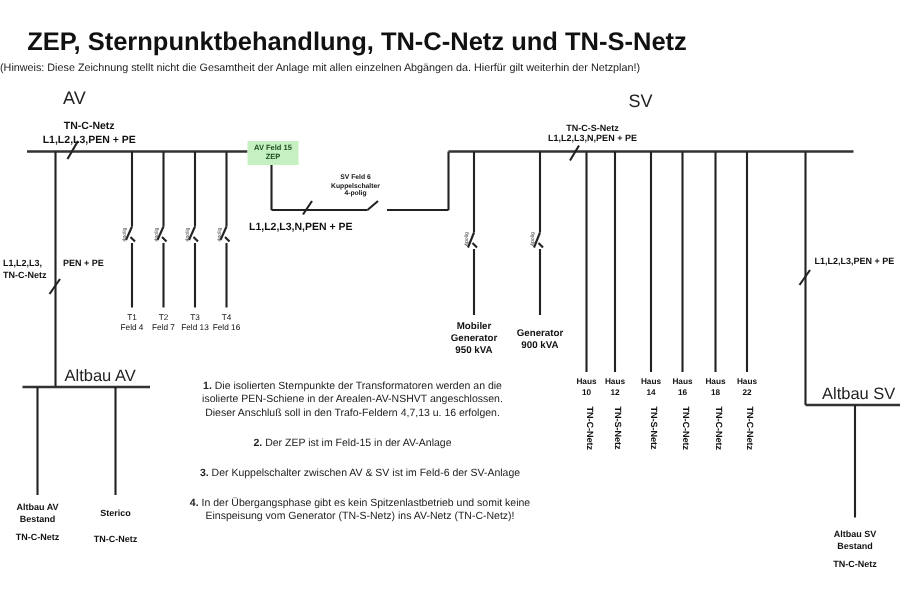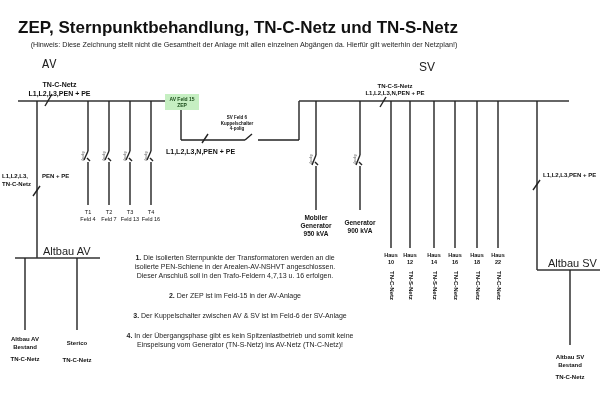--- a/index.html
+++ b/index.html
@@ -2,21 +2,21 @@
 <html><head>
 <meta charset="utf-8">
 <style>
   html, body { margin: 0; padding: 0; background: #ffffff; }
   body { width: 600px; height: 400px; overflow: hidden; position: relative; font-family: "Liberation Sans", sans-serif; color: #111; }
   svg { position: absolute; left: 0; top: 0; }
   .ln { stroke: #222; stroke-width: 1.4; fill: none; }
   .bus { stroke: #333; stroke-width: 1.6; fill: none; }
   .t { position: absolute; white-space: nowrap; }
   .title { left: 0; width: 476px; top: 18px; text-align: center; font-size: 17px; font-weight: bold; }
-  .subtitle { left: 0; width: 488px; top: 40px; text-align: center; font-size: 7.2px; color: #222; }
+  .subtitle { left: 0; width: 488px; top: 40px; font-size: 7.2px; color: #222; }
   .sect { font-size: 12px; color: #222; }
   .bold7 { font-size: 7px; font-weight: bold; text-align: center; line-height: 9px; }
   .bold6 { font-size: 5.5px; font-weight: bold; text-align: center; line-height: 6.5px; }
   .vert { position: absolute; transform: rotate(-90deg); transform-origin: left top; font-size: 3.5px; color: #444; white-space: nowrap; }
   .vertnet { position: absolute; transform: rotate(90deg); transform-origin: left top; font-size: 6px; font-weight: bold; white-space: nowrap; }
   .zep { position: absolute; left: 165px; top: 94px; width: 34px; height: 16px; background: #c6efc2; font-size: 5px; font-weight: bold; text-align: center; line-height: 6px; padding-top: 2px; box-sizing: border-box; color: #1a4d1a; }
   .note { position: absolute; font-size: 7px; text-align: center; line-height: 9px; color: #222; }
   .note b { font-weight: bold; }
   .altbau { font-size: 11px; color: #222; }
 </style>
@@ -82,21 +82,21 @@
 
   <line class="ln" x1="537" y1="101" x2="537" y2="270"></line>
   <line class="ln" x1="540" y1="180" x2="533" y2="190"></line>
   <line class="bus" x1="537" y1="270" x2="600" y2="270"></line>
   <line class="ln" x1="570" y1="270" x2="570" y2="345"></line>
 </svg>
 
 <div class="t title">ZEP, Sternpunktbehandlung, TN-C-Netz und TN-S-Netz</div>
 <div class="t subtitle">(Hinweis: Diese Zeichnung stellt nicht die Gesamtheit der Anlage mit allen einzelnen Abgängen da. Hierfür gilt weiterhin der Netzplan!)</div>
 
-<div class="t sect" style="left:42px;top:58px;font-family:Liberation Mono, monospace;">AV</div>
+<div class="t sect" style="left:42px;top:58px;">AV</div>
 <div class="t bold7" style="left:22px;top:80px;width:75px;">
   <div>TN-C-Netz</div>
   <div>L1,L2,L3,PEN + PE</div>
 </div>
 <div class="t bold6" style="left:2px;top:172px;text-align:left;font-size:6px;line-height:8px;">
   <div>L1,L2,L3,</div>
   <div>TN-C-Netz</div>
 </div>
 <div class="t bold6" style="left:42px;top:173px;font-size:6px;">PEN + PE</div>
 

